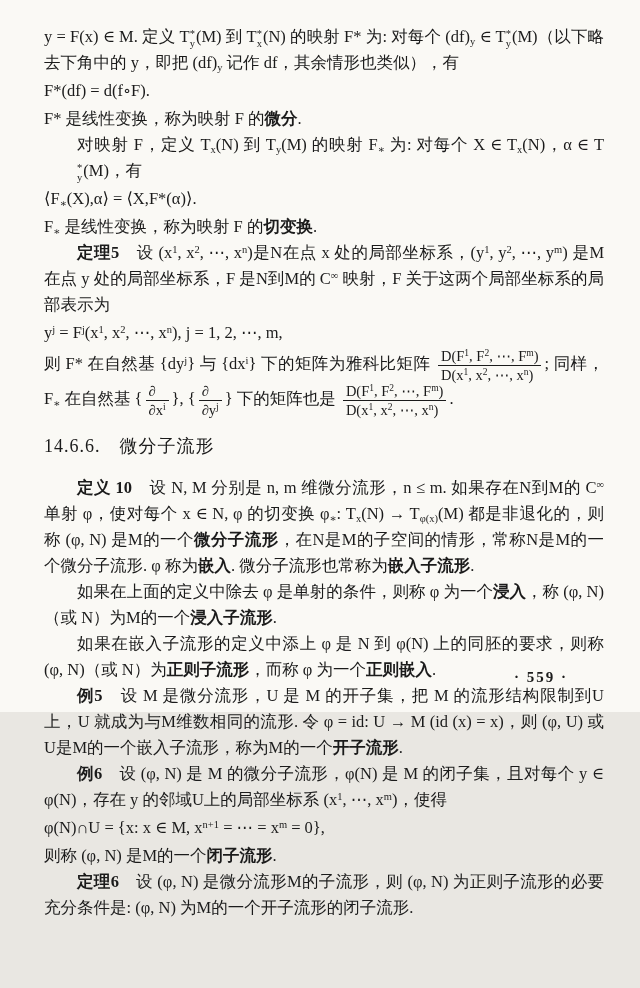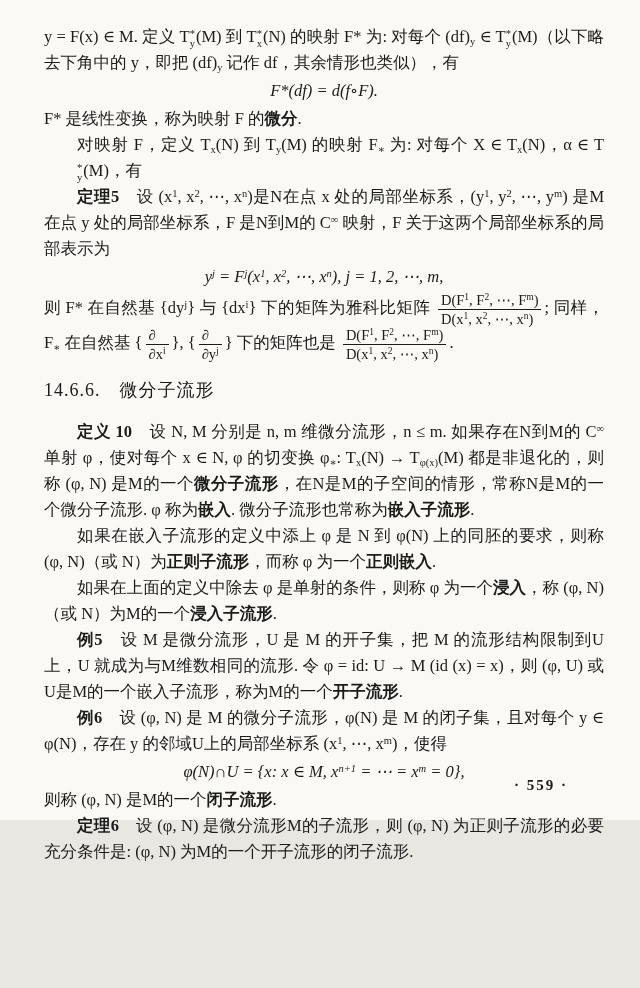--- a/index.html
+++ b/index.html
@@ -5,38 +5,36 @@
   html,body{margin:0;padding:0;}
   body{
     width:640px;height:988px;
     background:#e9e7e2;
     font-family:"Liberation Serif","DejaVu Serif",serif;
     color:#1b1b1b;
     overflow:hidden;
   }
   .page{
     position:relative;
-    width:640px;height:820px;
+    width:640px;height:712px;
     box-sizing:border-box;
     background:#faf9f5;
     padding:24px 36px 0 44px;
   }
   .p{
     font-size:16.5px;
     line-height:26px;
     text-align:justify;
     margin:0;
   }
   .indent{text-indent:2em;}
   .formula{
     font-size:16.5px;
     line-height:28px;
-    text-align:center;
     margin:1px 0;
-    font-style:italic;
   }
   .heading{
     font-size:18px;
     line-height:30px;
     margin:13px 0 14px 0;
     font-weight:400;
     letter-spacing:1px;
   }
   .b{font-weight:700;margin-top:17px;}
   sup,sub{font-size:10.5px;line-height:0;}
@@ -73,26 +71,28 @@
   }
 </style>
 </head>
 <body>
 
 <div class="page">
   <div class="p"><span>y = F(x) ∈ M. 定义 T</span><span class="stk"><span>*</span><span>y</span></span><span>(M) 到 T</span><span class="stk"><span>*</span><span>x</span></span><span>(N) 的映射 F* 为: 对每个 (df)</span><sub>y</sub><span> ∈ T</span><span class="stk"><span>*</span><span>y</span></span><span>(M)（以下略去下角中的 y，即把 (df)</span><sub>y</sub><span> 记作 df，其余情形也类似），有</span></div>
   <div class="formula"><span>F*(df) = d(f∘F).</span></div>
   <div class="p"><span>F* 是线性变换，称为映射 F 的</span><span class="b">微分</span><span>.</span></div>
   <div class="p indent"><span>对映射 F，定义 T</span><sub>x</sub><span>(N) 到 T</span><sub>y</sub><span>(M) 的映射 F</span><sub>∗</sub><span> 为: 对每个 X ∈ T</span><sub>x</sub><span>(N)，α ∈ T</span><span class="stk"><span>*</span><span>y</span></span><span>(M)，有</span></div>
+  <div class="formula"><span>⟨F</span><sub>∗</sub><span>(X),α⟩ = ⟨X,F*(α)⟩.</span></div>
+  <div class="p"><span>F</span><sub>∗</sub><span> 是线性变换，称为映射 F 的</span><span class="b">切变换</span><span>.</span></div>
   <div class="p indent"><span class="b">定理5</span><span>　设 (x</span><sup>1</sup><span>, x</span><sup>2</sup><span>, ⋯, x</span><sup>n</sup><span>)是N在点 x 处的局部坐标系，(y</span><sup>1</sup><span>, y</span><sup>2</sup><span>, ⋯, y</span><sup>m</sup><span>) 是M在点 y 处的局部坐标系，F 是N到M的 C</span><sup>∞</sup><span> 映射，F 关于这两个局部坐标系的局部表示为</span></div>
   <div class="formula"><span>y</span><sup>j</sup><span> = F</span><sup>j</sup><span>(x</span><sup>1</sup><span>, x</span><sup>2</sup><span>, ⋯, x</span><sup>n</sup><span>), j = 1, 2, ⋯, m,</span></div>
   <div class="p"><span>则 F* 在自然基 {dy</span><sup>j</sup><span>} 与 {dx</span><sup>i</sup><span>} 下的矩阵为雅科比矩阵 </span><span class="frac"><span class="num"><span>D(F</span><sup>1</sup><span>, F</span><sup>2</sup><span>, ⋯, F</span><sup>m</sup><span>)</span></span><span class="den"><span>D(x</span><sup>1</sup><span>, x</span><sup>2</sup><span>, ⋯, x</span><sup>n</sup><span>)</span></span></span><span>; 同样，F</span><sub>∗</sub><span> 在自然基 {</span><span class="frac"><span class="num"><span>∂</span></span><span class="den"><span>∂x</span><sup>i</sup></span></span><span>}, {</span><span class="frac"><span class="num"><span>∂</span></span><span class="den"><span>∂y</span><sup>j</sup></span></span><span>} 下的矩阵也是 </span><span class="frac"><span class="num"><span>D(F</span><sup>1</sup><span>, F</span><sup>2</sup><span>, ⋯, F</span><sup>m</sup><span>)</span></span><span class="den"><span>D(x</span><sup>1</sup><span>, x</span><sup>2</sup><span>, ⋯, x</span><sup>n</sup><span>)</span></span></span><span>.</span></div>
   <div class="heading"><span>14.6.6.　微分子流形</span></div>
   <div class="p indent"><span class="b">定义 10</span><span>　设 N, M 分别是 n, m 维微分流形，n ≤ m. 如果存在N到M的 C</span><sup>∞</sup><span> 单射 φ，使对每个 x ∈ N, φ 的切变换 φ</span><sub>∗</sub><span>: T</span><sub>x</sub><span>(N) → T</span><sub>φ(x)</sub><span>(M) 都是非退化的，则称 (φ, N) 是M的一个</span><span class="b">微分子流形</span><span>，在N是M的子空间的情形，常称N是M的一个微分子流形. φ 称为</span><span class="b">嵌入</span><span>. 微分子流形也常称为</span><span class="b">嵌入子流形</span><span>.</span></div>
+  <div class="p indent"><span>如果在上面的定义中除去 φ 是单射的条件，则称 φ 为一个</span><span class="b">浸入</span><span>，称 (φ, N)（或 N）为M的一个</span><span class="b">浸入子流形</span><span>.</span></div>
   <div class="p indent"><span>如果在嵌入子流形的定义中添上 φ 是 N 到 φ(N) 上的同胚的要求，则称 (φ, N)（或 N）为</span><span class="b">正则子流形</span><span>，而称 φ 为一个</span><span class="b">正则嵌入</span><span>.</span></div>
-  <div class="p indent"><span>如果在上面的定义中除去 φ 是单射的条件，则称 φ 为一个</span><span class="b">浸入</span><span>，称 (φ, N)（或 N）为M的一个</span><span class="b">浸入子流形</span><span>.</span></div>
   <div class="p indent"><span class="b">例5</span><span>　设 M 是微分流形，U 是 M 的开子集，把 M 的流形结构限制到U上，U 就成为与M维数相同的流形. 令 φ = id: U → M (id (x) = x)，则 (φ, U) 或U是M的一个嵌入子流形，称为M的一个</span><span class="b">开子流形</span><span>.</span></div>
   <div class="p indent"><span class="b">例6</span><span>　设 (φ, N) 是 M 的微分子流形，φ(N) 是 M 的闭子集，且对每个 y ∈ φ(N)，存在 y 的邻域U上的局部坐标系 (x</span><sup>1</sup><span>, ⋯, x</span><sup>m</sup><span>)，使得</span></div>
   <div class="formula"><span>φ(N)∩U = {x: x ∈ M, x</span><sup>n+1</sup><span> = ⋯ = x</span><sup>m</sup><span> = 0},</span></div>
   <div class="p"><span>则称 (φ, N) 是M的一个</span><span class="b">闭子流形</span><span>.</span></div>
   <div class="p indent"><span class="b">定理6</span><span>　设 (φ, N) 是微分流形M的子流形，则 (φ, N) 为正则子流形的必要充分条件是: (φ, N) 为M的一个开子流形的闭子流形.</span></div>
   <div class="footer">· 559 ·</div>
 </div>
 
 </body></html>

